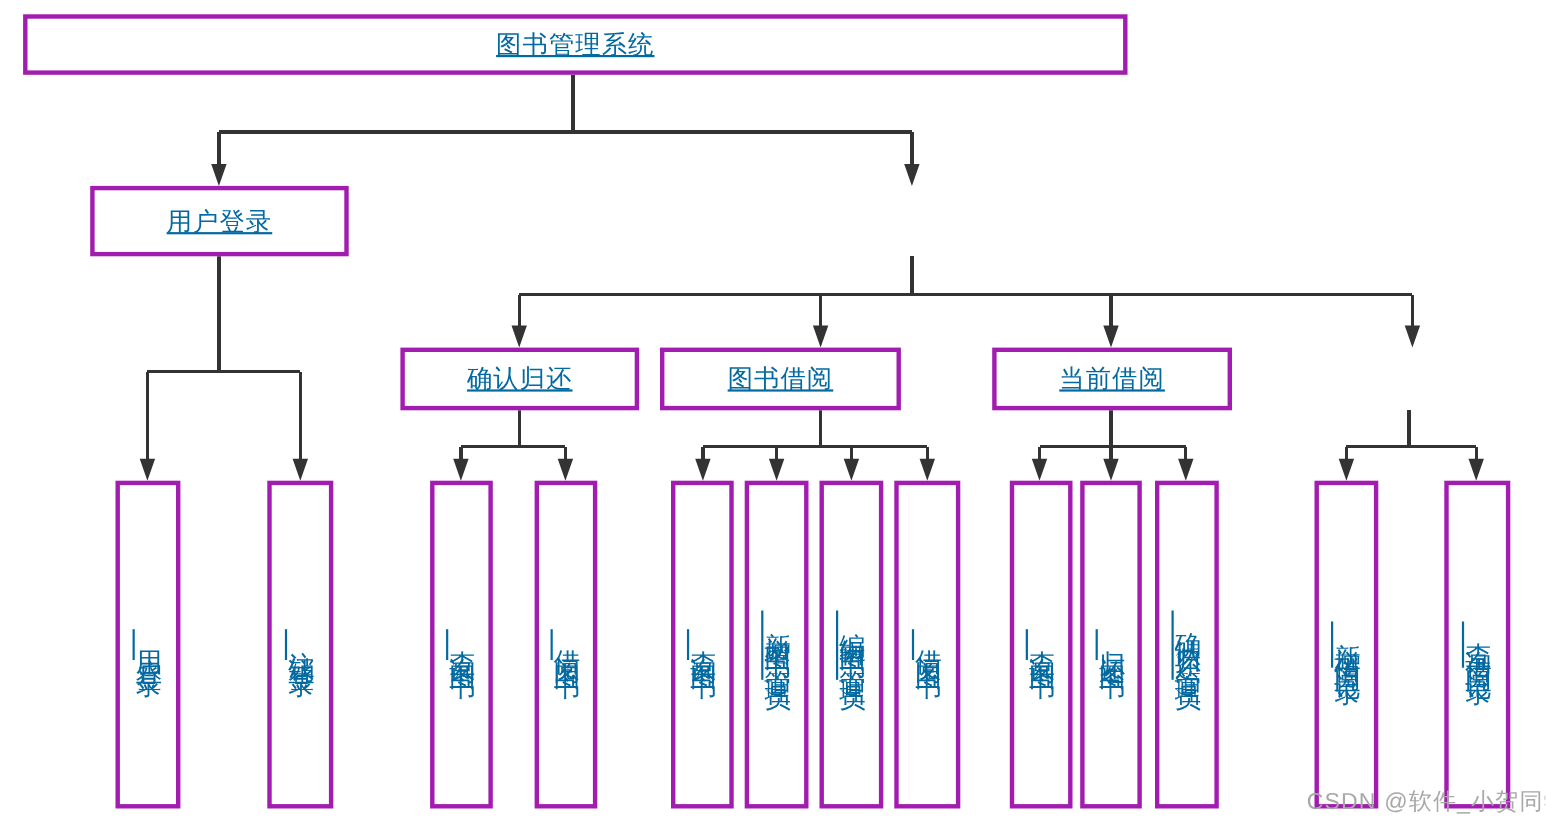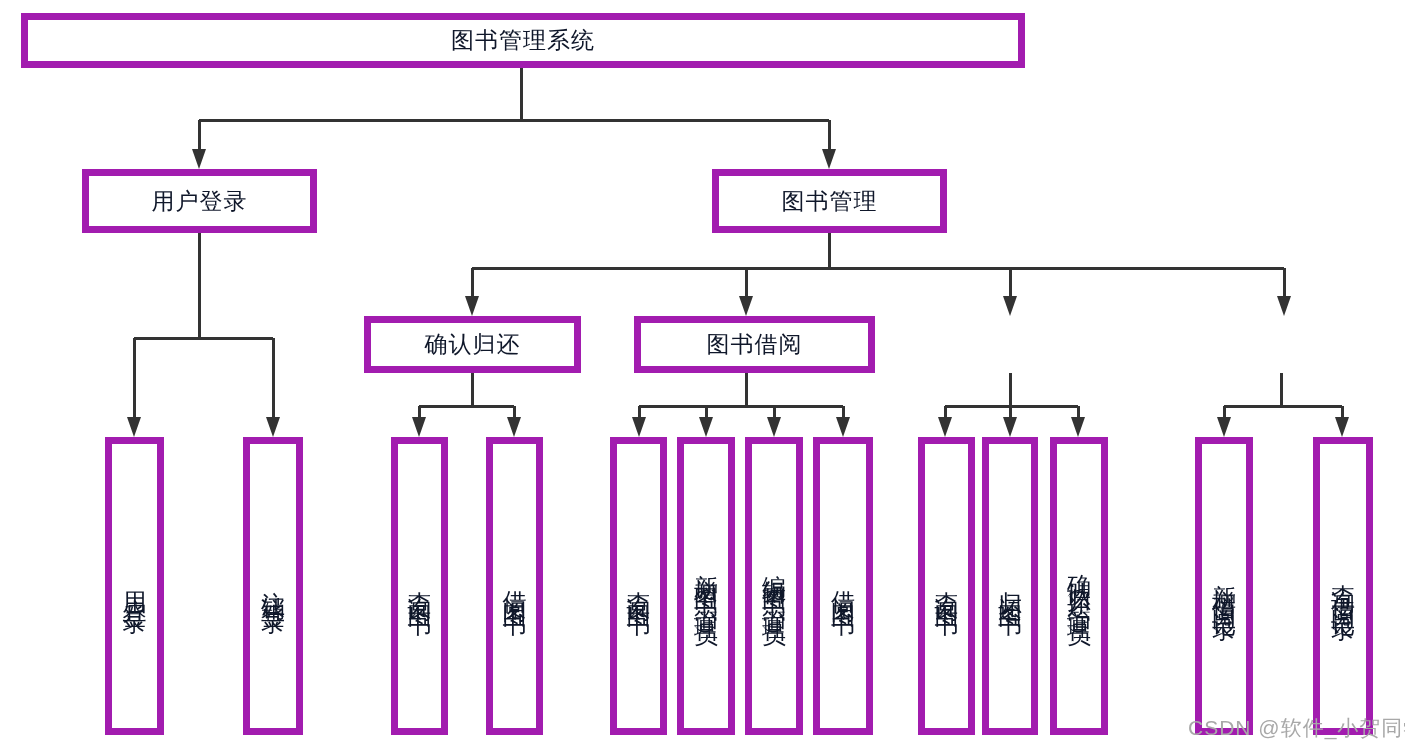--- a/index.html
+++ b/index.html
@@ -2,22 +2,22 @@
 <html><head>
 <meta charset="utf-8">
 <style>
   html,body{margin:0;padding:0;background:#fff;}
   .canvas{
     position:relative;width:1405px;height:747px;background:#ffffff;overflow:hidden;
     font-family:"Liberation Sans","DejaVu Sans",sans-serif;color:#333;
   }
   .connectors{position:absolute;left:0;top:0;}
   .box{
-    position:absolute;box-sizing:border-box;border:7px solid #a21caf;background:#ffffff;
-    display:flex;align-items:center;justify-content:center;color:#0f172a;
+    position:absolute;box-sizing:border-box;border:4px solid #a21caf;background:#ffffff;
+    display:flex;align-items:center;justify-content:center;color:#0369a1;text-decoration:underline;
   }
   .hbox{font-size:23px;letter-spacing:1px;white-space:nowrap;}
   .vbox span{
     writing-mode:vertical-rl;text-orientation:mixed;
     font-size:24px;letter-spacing:7px;line-height:1;white-space:nowrap;
   }
   .watermark{
     position:absolute;left:1188px;top:714px;font-size:21px;color:#a8a8a8;
     letter-spacing:1px;white-space:nowrap;z-index:5;
   }
@@ -90,24 +90,24 @@
       <polygon points="1003,417 1017,417 1010,437"></polygon>
       <polygon points="1071,417 1085,417 1078,437"></polygon>
       <polygon points="1217,417 1231,417 1224,437"></polygon>
       <polygon points="1335,417 1349,417 1342,437"></polygon>
     </g>
   </svg>
 
   <div class="box hbox" style="left:21px;top:13px;width:1004px;height:55px">图书管理系统</div>
 
   <div class="box hbox" style="left:82px;top:169px;width:235px;height:64px">用户登录</div>
-  <div class="box hbox" style="left:712px;top:169px;width:235px;height:64px">图书管理</div>
 
   <div class="box hbox" style="left:364px;top:316px;width:217px;height:57px">确认归还</div>
-  <div class="box hbox" style="left:634px;top:316px;width:241px;height:57px">图书借阅</div>
+  <div class="box hbox" style="left:600px;top:316px;width:219px;height:57px">图书借阅</div>
+  <div class="box hbox" style="left:902px;top:316px;width:218px;height:57px">当前借阅</div>
 
   <div class="box vbox" style="left:105px;top:437px;width:59px;height:298px">
     <span>用户登录</span>
   </div>
   <div class="box vbox" style="left:243px;top:437px;width:60px;height:298px">
     <span>注销登录</span>
   </div>
 
   <div class="box vbox" style="left:391px;top:437px;width:57px;height:298px">
     <span>查询图书</span>

